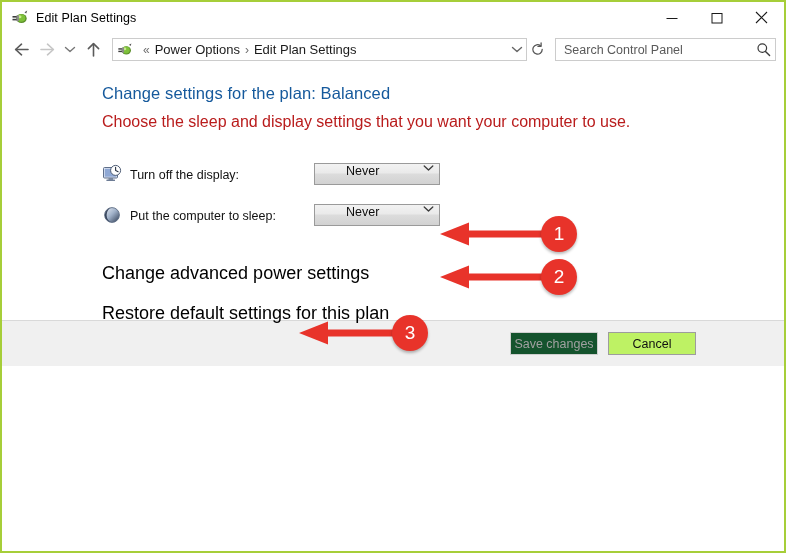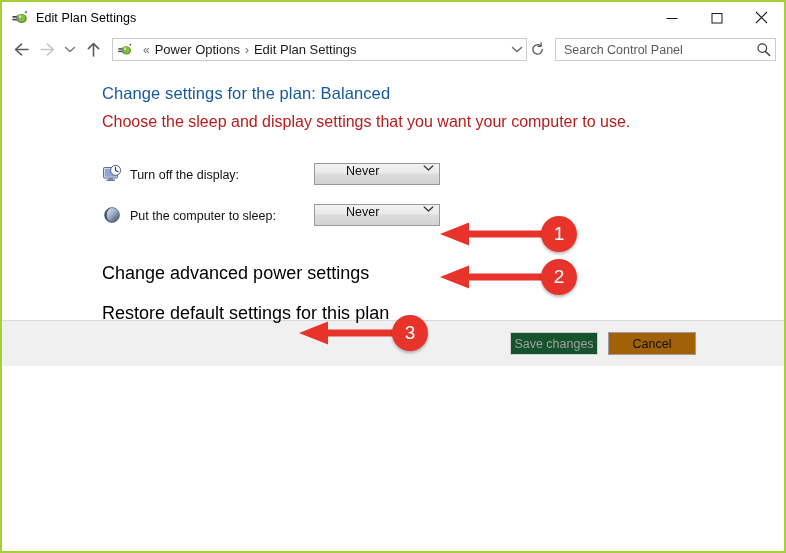--- a/index.html
+++ b/index.html
@@ -258,21 +258,21 @@
     border: 1px solid #adadad;
     background: #e1e1e1;
     color: #111111;
     cursor: default;
   }
   .btn.disabled {
     color: #a0a0a0;
     border-color: #cfcfcf;
     background: #14532d;
   }
-  #btn-cancel { margin-left: 10px; background: #a16207; border-color: #9d9d9d; }
+  #btn-cancel { margin-left: 10px; background: #bef264; border-color: #9d9d9d; }
 
   #belowfooter {
     background: #ffffff;
     height: 185px;
   }
 
   
   .annot {
     position: absolute;
     display: flex;

